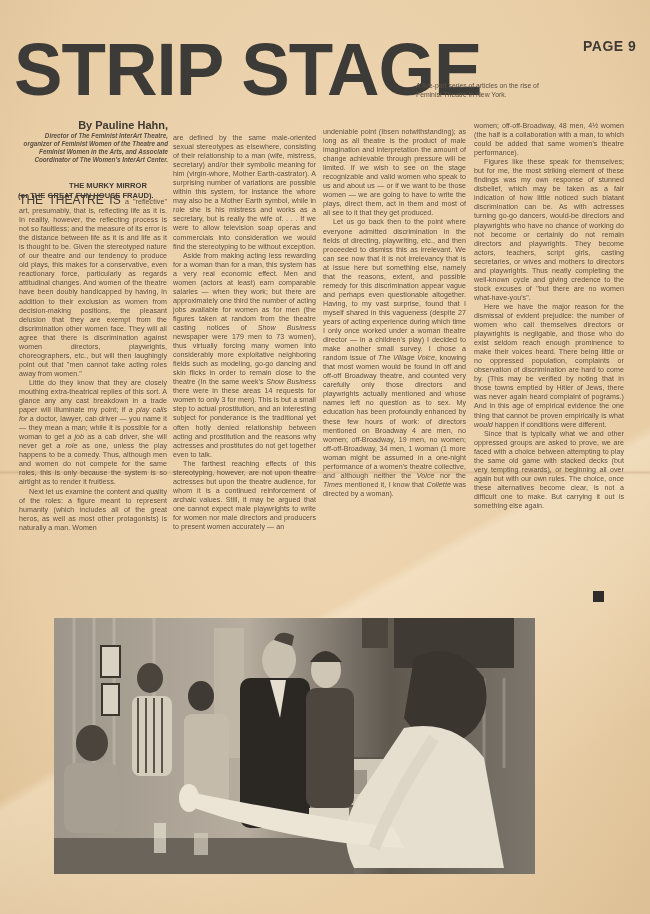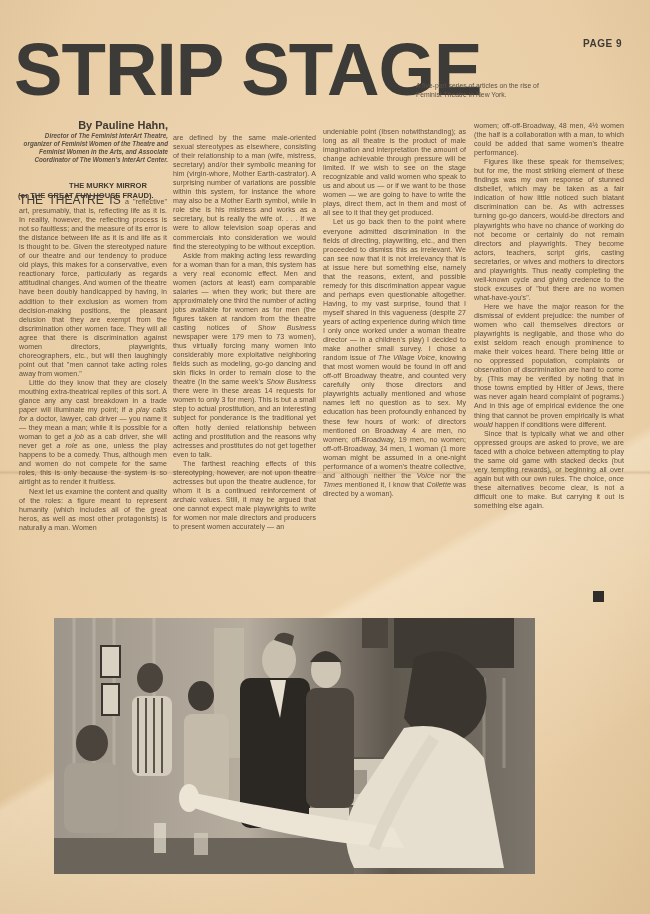--- a/index.html
+++ b/index.html
@@ -8,21 +8,21 @@
     background:#ecd3ae;
     background-image:
       linear-gradient(150deg, rgba(255,255,255,0) 0%, rgba(255,255,255,0) 62%, rgba(255,245,225,0.35) 63%, rgba(255,245,225,0.0) 85%),
       radial-gradient(ellipse at 50% 40%, #f0d9b6 0%, #e8cda5 70%, #dcbf94 100%);
     font-family:"Liberation Sans", sans-serif;
     color:#4a4036;
     position:relative;
   }
   .page-num {
     position:absolute; left:583px; top:38px;
-    font-size:10px; font-weight:bold; letter-spacing:0.5px; color:#3f3a34;
+    font-size:14px; font-weight:bold; letter-spacing:0.5px; color:#3f3a34;
   }
   .headline {
     position:absolute; left:14px; top:32px;
     font-family:"Liberation Sans", sans-serif;
     font-weight:bold; font-size:75px; line-height:75px;
     letter-spacing:-1px; color:#3d3b37;
     transform:scaleX(0.97); transform-origin:left top;
     white-space:nowrap;
   }
   .subtitle {

